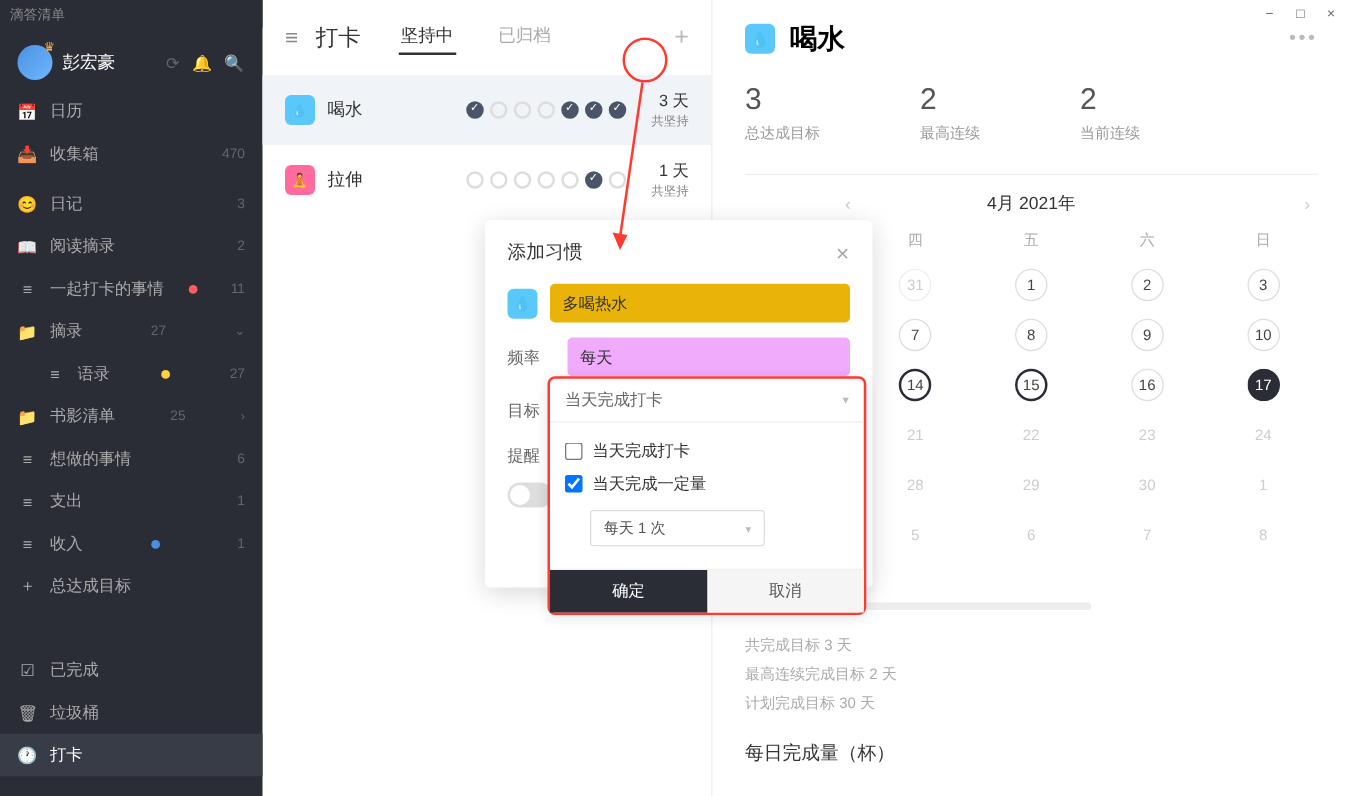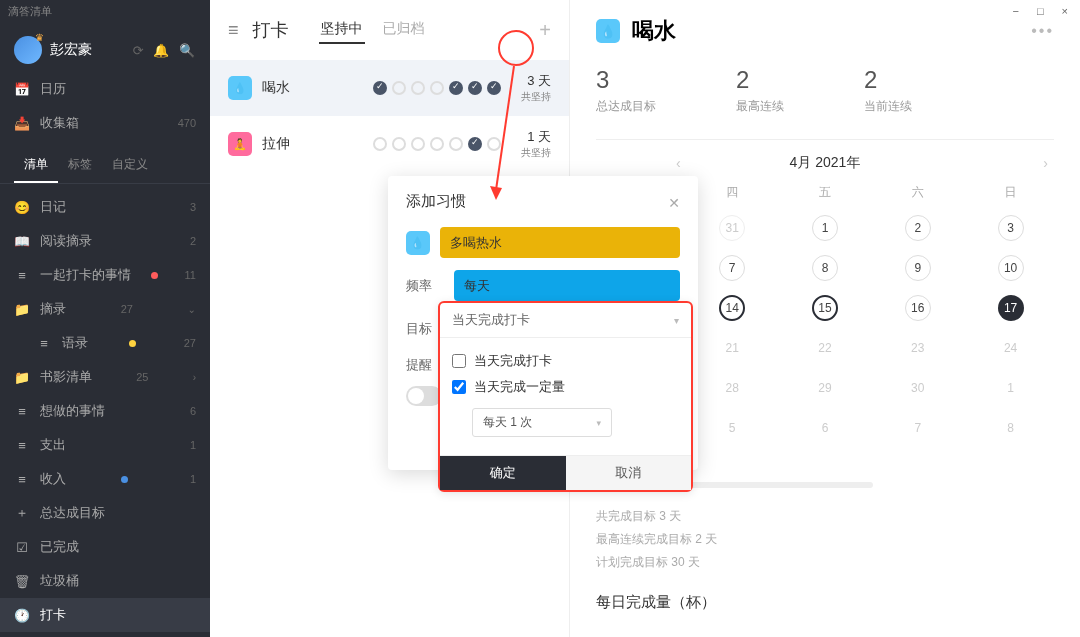--- a/index.html
+++ b/index.html
@@ -26,21 +26,21 @@
 .tabs{display:flex;padding:0 14px;border-bottom:1px solid #383c46;margin-top:8px}
 .tab{padding:8px 10px;font-size:12px;color:#888;cursor:pointer}
 .tab.active{color:#fff;border-bottom:2px solid #fff}
 .sb-section{padding-top:6px}
 .sb-item.indent{padding-left:36px}
 .chev{margin-left:auto;color:#666;font-size:10px}
 .middle{width:360px;border-right:1px solid #eee;display:flex;flex-direction:column}
 .mhead{display:flex;align-items:center;padding:16px 18px;gap:14px;position:relative}
 .hamburger{color:#888;font-size:18px;cursor:pointer}
 .mtitle{font-size:18px;color:#333;font-weight:500}
-.mtabs{display:flex;gap:16px;margin-left:16px}
+.mtabs{display:flex;gap:32px;margin-left:16px}
 .mtab{font-size:14px;color:#aaa;padding:4px 2px;cursor:pointer}
 .mtab.active{color:#333;border-bottom:2px solid #333}
 .addbtn{margin-left:auto;color:#bbb;font-size:20px;cursor:pointer;position:relative}
 .habit-row{display:flex;align-items:center;padding:12px 18px;gap:10px;cursor:pointer}
 .habit-row.sel{background:#f0f3f8}
 .hicon{width:24px;height:24px;border-radius:5px;display:flex;align-items:center;justify-content:center}
 .hicon.water{background:#5ac8fa}
 .hicon.stretch{background:#ff6b9d}
 .hname{font-size:14px;color:#333;flex:0 0 auto}
 .hchecks{display:flex;gap:5px;margin-left:auto;margin-right:10px}
@@ -76,21 +76,21 @@
 .pbar .fill{height:100%;background:#67c23a;width:10%}
 .plines{margin-top:10px;font-size:12px;color:#aaa;line-height:1.9}
 .rsection{font-size:15px;color:#333;margin-top:20px;font-weight:500}
 
 .modal{position:absolute;left:388px;top:176px;width:310px;background:#fff;border-radius:4px;box-shadow:0 4px 20px rgba(0,0,0,0.15);z-index:50;padding:16px 18px}
 .modal .mh{display:flex;justify-content:space-between;align-items:flex-end;font-size:15px;font-weight:500;color:#333;margin-bottom:16px}
 .modal .closex{color:#aaa;cursor:pointer;font-size:14px}
 .modal .field{display:flex;align-items:center;margin-bottom:12px;font-size:13px}
 .modal .flabel{width:48px;color:#666;font-size:13px}
 .modal .finput{flex:1;background:#eab308;border:none;padding:8px 10px;border-radius:4px;font-size:13px;color:#333}
-.modal select.finput{appearance:none;background:#0ea5e9}
+.modal select.finput{appearance:none;background:#f0abfc}
 .toggle{width:36px;height:20px;background:#ddd;border-radius:10px;position:relative}
 .toggle::after{content:"";position:absolute;width:16px;height:16px;background:#fff;border-radius:50%;top:2px;left:2px}
 .modal .btns{display:flex;justify-content:flex-end;gap:10px;margin-top:16px}
 .btn{padding:6px 20px;border-radius:3px;font-size:13px;cursor:pointer;border:1px solid #ddd}
 .btn.secondary{background:#f5f5f5;color:#555}
 
 .popover{position:absolute;left:438px;top:301px;width:255px;background:#fff;border:2px solid #ff3b30;border-radius:6px;z-index:70;padding:0;box-shadow:0 2px 10px rgba(0,0,0,0.1)}
 .popover .sel{padding:8px 12px;font-size:13px;color:#666;display:flex;justify-content:space-between;align-items:center;border-bottom:1px solid #eee}
 .popover .sel .darr{color:#bbb;font-size:10px}
 .popover .opts{padding:10px 12px}
@@ -133,25 +133,20 @@
     </div>
     <div class="sb-item">
         <span class="sb-ico">📅</span>
         <span>日历</span>
       </div>
     <div class="sb-item">
         <span class="sb-ico">📥</span>
         <span>收集箱</span>
         <span class="badge">470</span>
       </div>
-    <div class="tabs">
-      <div class="tab active">清单</div>
-      <div class="tab">标签</div>
-      <div class="tab">自定义</div>
-    </div>
     <div class="sb-section" id="sb-items">
         <div class="sb-item">
           <span class="sb-ico">😊</span>
           <span>日记</span>
           <span class="badge">3</span>
         </div>
         <div class="sb-item">
           <span class="sb-ico">📖</span>
           <span>阅读摘录</span>
           <span class="badge">2</span>

